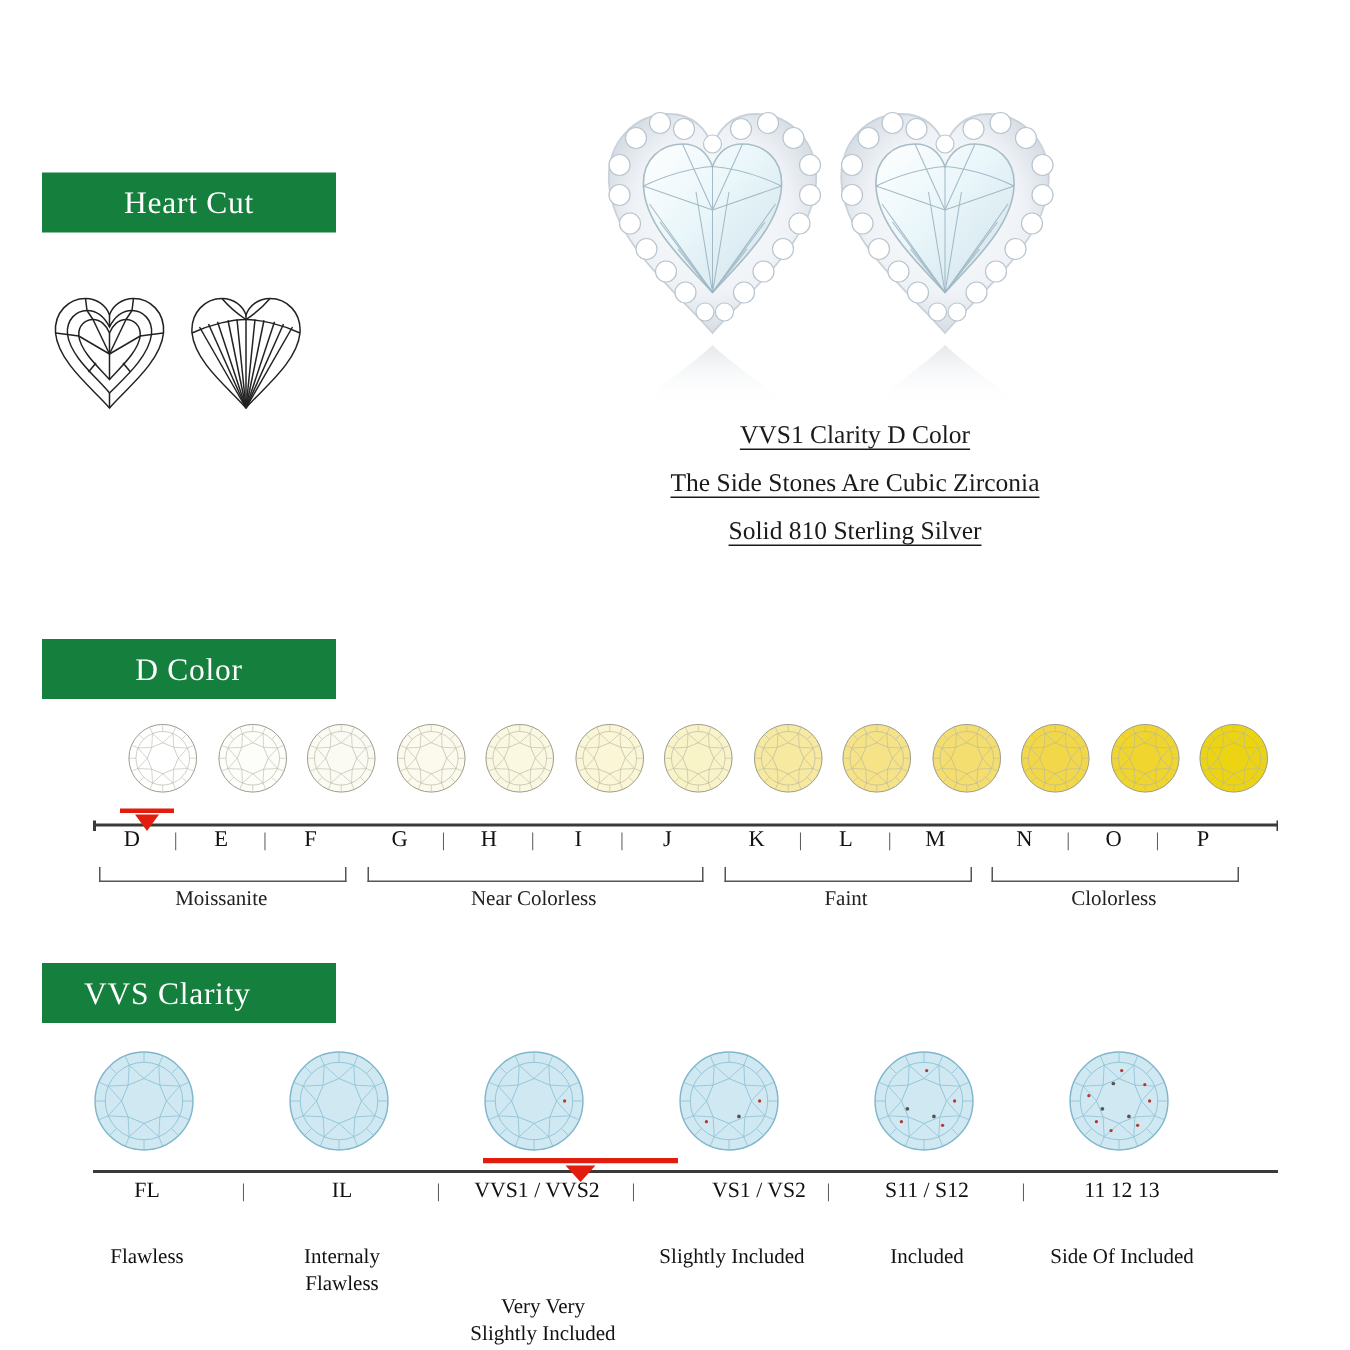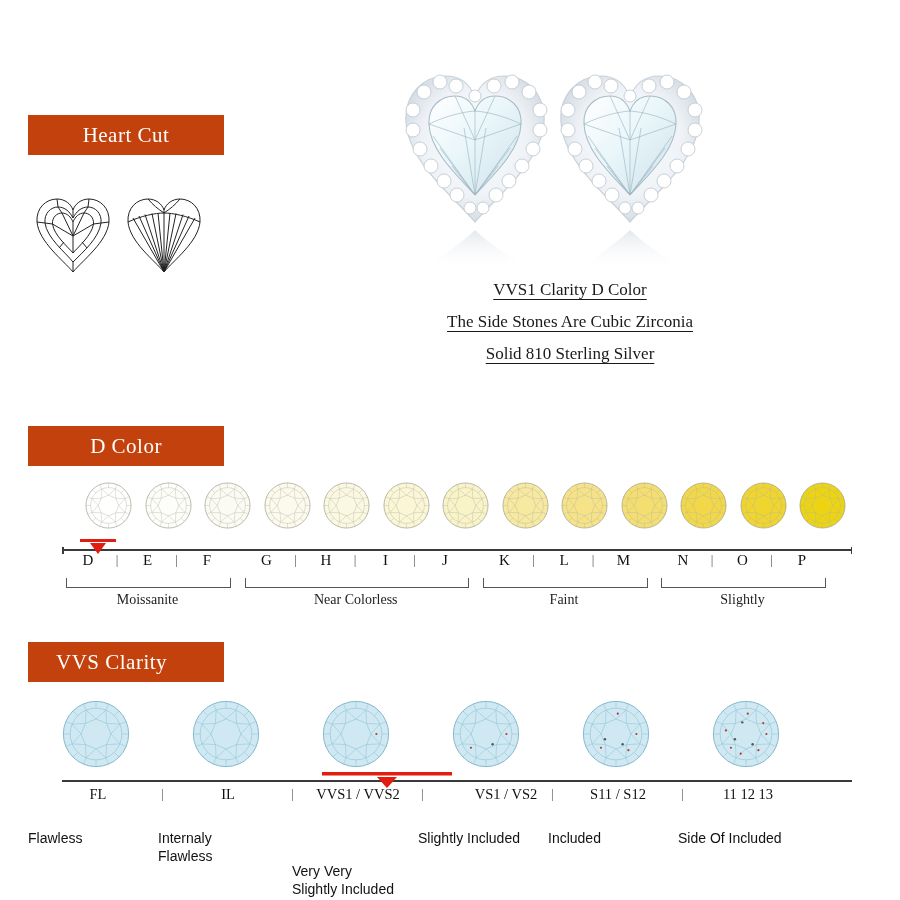--- a/index.html
+++ b/index.html
@@ -12,21 +12,21 @@
     height: 900px;
     position: relative;
     font-family: "Liberation Serif", serif;
     color: #111;
     overflow: hidden;
   }
 
   
   .sect-label {
     position: absolute;
-    background: #c2410c;
+    background: #15803d;
     color: #fff;
     font-family: "Liberation Serif", serif;
     font-size: 21px;
     letter-spacing: .5px;
     display: flex;
     align-items: center;
     justify-content: center;
     height: 40px;
   }
   #label-heart { left: 28px; top: 115px; width: 196px; }
@@ -79,21 +79,21 @@
   .clgem { position: absolute; top: 0; }
 
   #clarity-axis { position: absolute; left: 62px; top: 778px; width: 790px; height: 4px; }
   #clarity-pointer { position: absolute; left: 322px; top: 768px; width: 130px; }
 
   #clarity-labels { position: absolute; left: 62px; top: 786px; width: 790px; height: 22px; font-size: 14.5px; }
   .cl-lab { position: absolute; text-align: center; font-family: "Liberation Serif", serif; color: #111; }
   .cl-sep { position: absolute; color: #555; font-size: 13px; }
 
   #clarity-desc { position: absolute; left: 50px; top: 830px; width: 820px; height: 50px; font-size: 14px; }
-  .cl-desc { position: absolute; text-align: left; font-family: Liberation Sans, sans-serif; color: #111; line-height: 1.25; }
+  .cl-desc { position: absolute; text-align: center; font-family: Liberation Serif, serif; color: #111; line-height: 1.25; }
 </style>
 </head>
 <body>
 
 <div class="sect-label" id="label-heart">
   <span class="txt">Heart Cut</span>
 </div>
 
 <div class="heart-outline" id="heart-outline-1">
   <svg width="80" height="78" viewBox="0 0 80 78">
@@ -792,21 +792,21 @@
     <div class="cletter" style="left: 729px;">P</div>
   </div>
 <div id="color-brackets">
     <div class="brk" style="left: 4px; width: 163px;"></div>
     <div class="brk-label" style="left: 4px; width: 163px;">Moissanite</div>
     <div class="brk" style="left: 182.5px; width: 222.5px;"></div>
     <div class="brk-label" style="left: 182.5px; width: 222.5px;">Near Colorless</div>
     <div class="brk" style="left: 420.5px; width: 163px;"></div>
     <div class="brk-label" style="left: 420.5px; width: 163px;">Faint</div>
     <div class="brk" style="left: 599px; width: 163px;"></div>
-    <div class="brk-label" style="left: 599px; width: 163px;">Slightly</div>
+    <div class="brk-label" style="left: 599px; width: 163px;">Clolorless</div>
   </div>
 
 <div class="sect-label" id="label-clarity">
   <span class="txt">VVS Clarity</span>
 </div>
 
 <div id="clarity-gems">
     <div class="clgem" style="left: 2px;"><svg width="68" height="68" viewBox="0 0 100 100">
         <circle cx="50" cy="50" r="48" fill="#cfe8f2" stroke="#7fb6cc" stroke-width="1.4"></circle>
         <circle cx="50" cy="50" r="38" fill="none" stroke="#8fc3d6" stroke-width="0.9"></circle>

